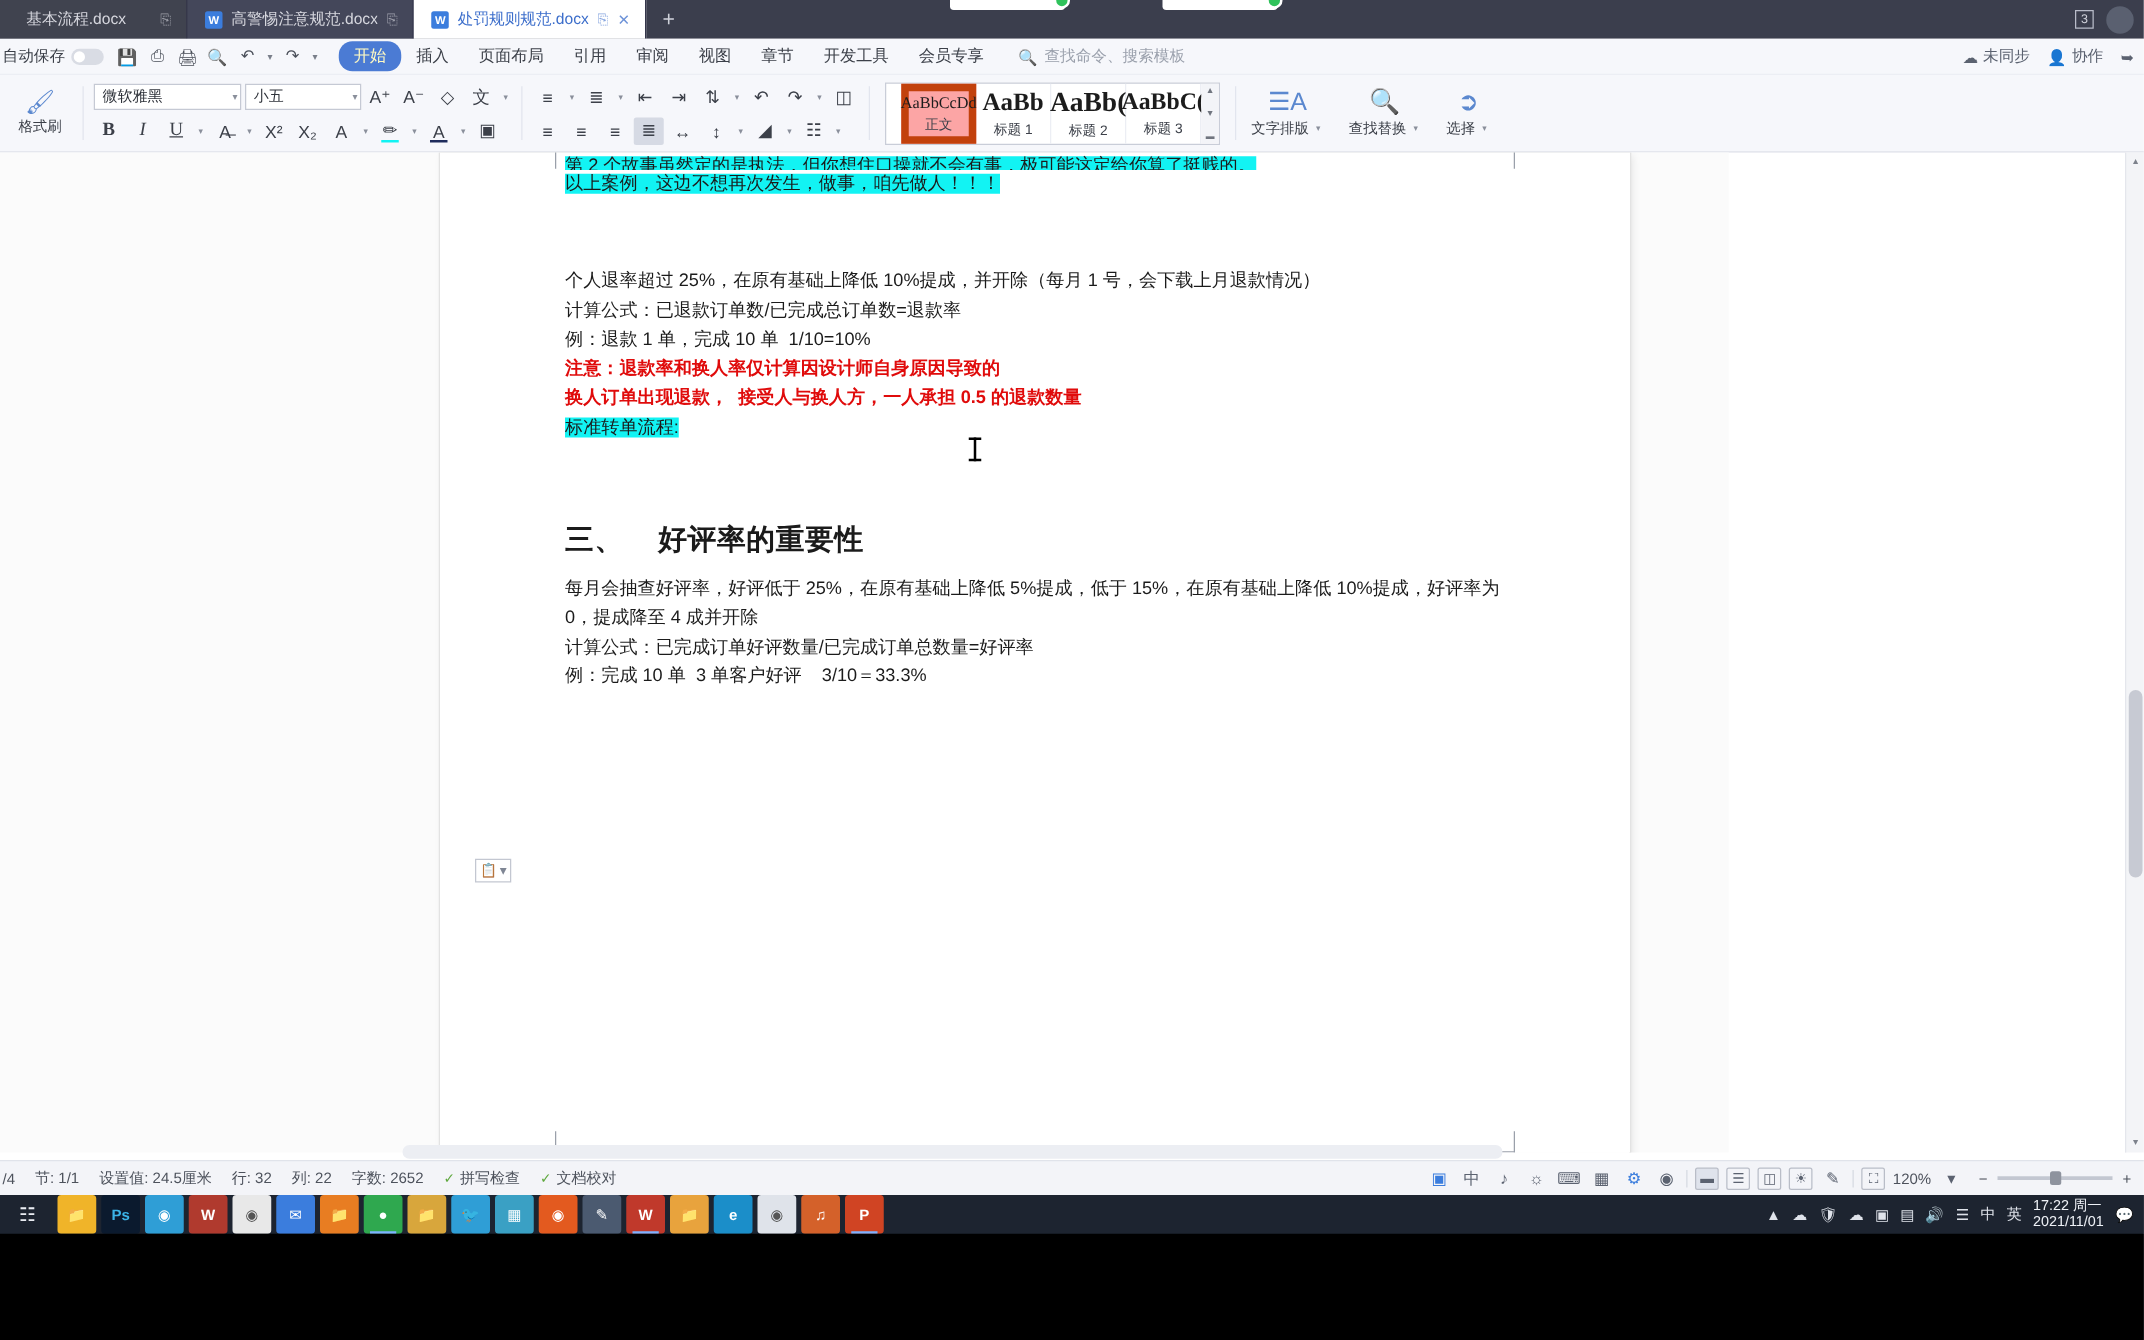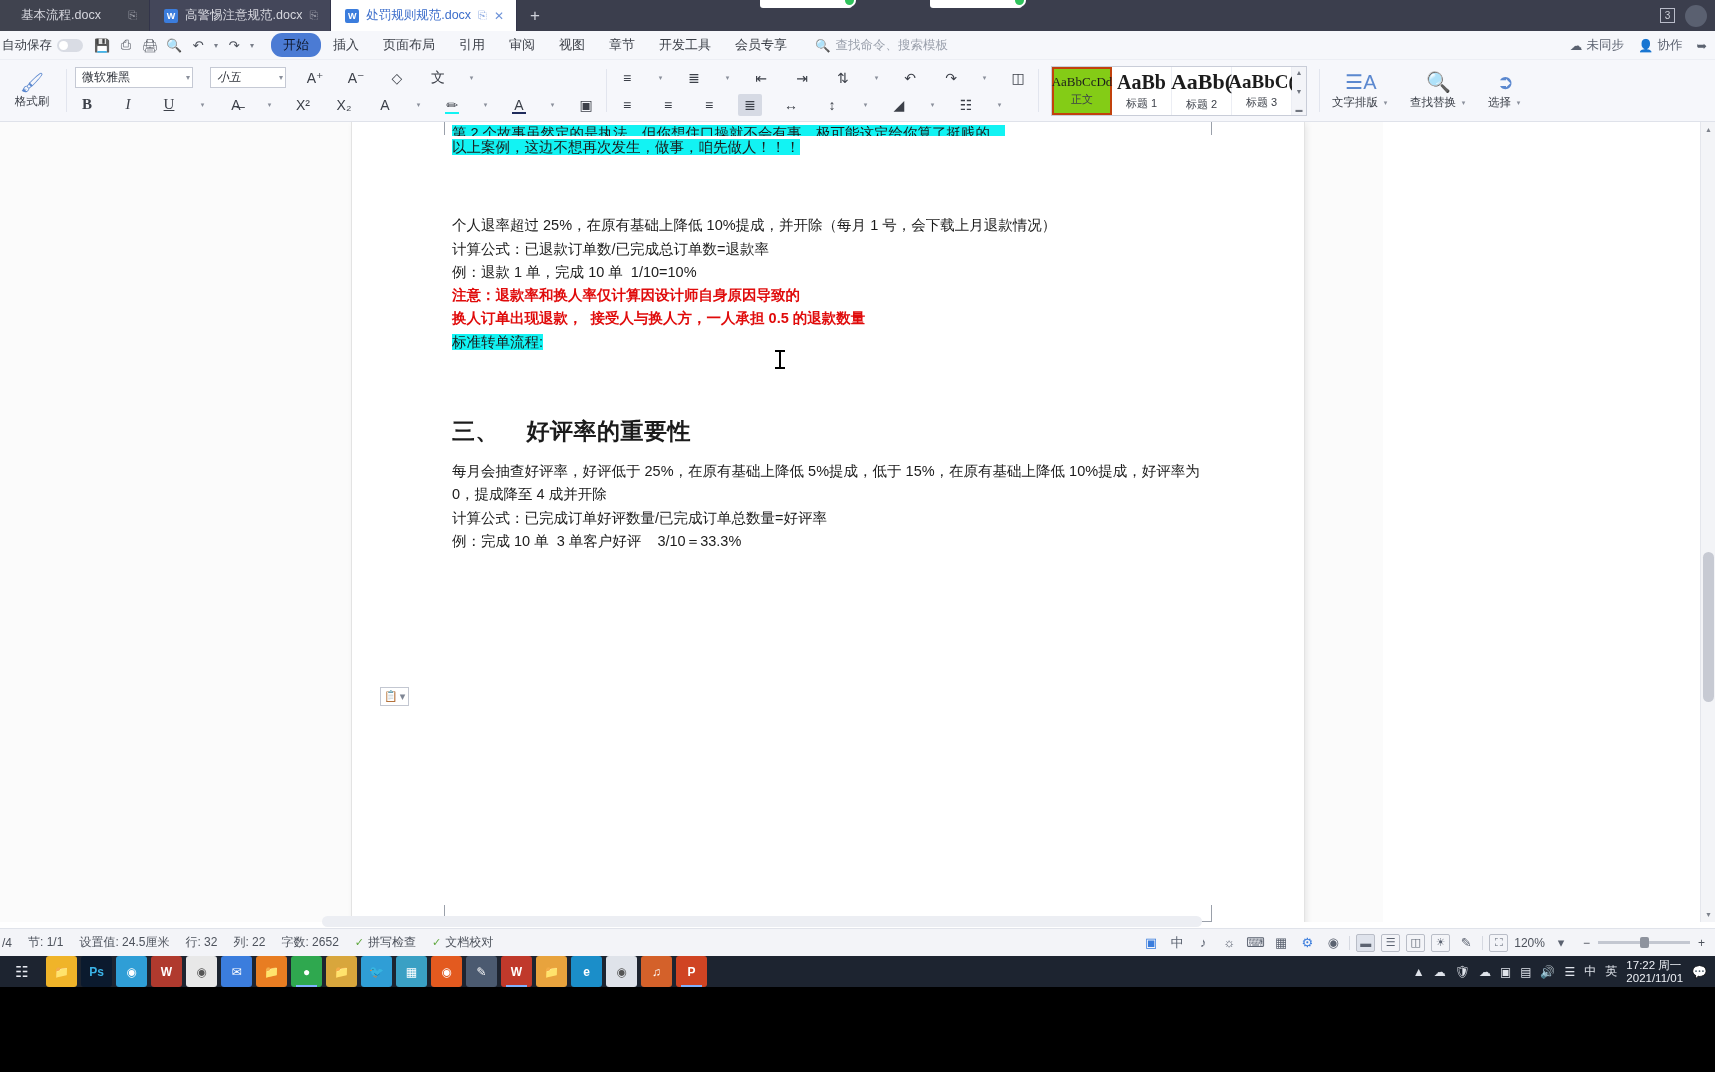--- a/index.html
+++ b/index.html
@@ -78,21 +78,21 @@
   .qat { display: flex; align-items: center; gap: 2px; margin-left: 8px; }
   .qat .qi {
     width: 22px; height: 22px; display: flex; align-items: center; justify-content: center;
     color: #4a4f59; font-size: 13px;
   }
   .qat .qcaret { font-size: 8px; color: #7a7f8a; width: 10px; text-align: center;}
   .menus { display: flex; align-items: center; gap: 0px; margin-left: 14px; }
   .menu-item {
     padding: 3px 12px; font-size: 13px; color: #3c4049; border-radius: 11px;
   }
-  .menu-item.active { background: #4b7bd4; color: #0f172a; }
+  .menu-item.active { background: #4b7bd4; color: #fef9c3; }
   .searchbox {
     margin-left: 16px; display: flex; align-items: center; gap: 5px;
     color: #9aa0ac; font-size: 12.5px;
   }
   .menurow-right {
     margin-left: auto; display: flex; align-items: center; gap: 14px;
     padding-right: 8px; color: #5b6270; font-size: 12.5px;
   }
   .mr-item { display: flex; align-items: center; gap: 4px; }
 
@@ -103,51 +103,51 @@
     display: flex; align-items: stretch;
   }
   .rgroup { display: flex; align-items: center; padding: 0 6px; height: 62px; }
   .rsep { width: 1px; background: #e2e5ee; margin: 9px 2px; }
   .fmt-brush {
     width: 52px; display: flex; flex-direction: column; align-items: center;
     justify-content: center; gap: 2px; font-size: 11.5px; color: #3c4049;
   }
   .brush-glyph { font-size: 19px; color: #5b88cf; line-height: 1; }
   .rcol { display: flex; flex-direction: column; justify-content: center; gap: 5px; }
-  .rrow { display: flex; align-items: center; gap: 17px; }
+  .rrow { display: flex; align-items: center; gap: 3px; }
   .combo {
     height: 21px; border: 1px solid #c5c9d4; background: #fff;
     display: flex; align-items: center; padding: 0 2px 0 6px;
     font-size: 12px; color: #2e323a;
   }
   .combo .cv { white-space: nowrap; overflow: hidden; }
   .combo .carr { margin-left: auto; font-size: 8px; color: #8a8f9b; padding-left: 4px; }
   .combo.font { width: 118px; }
-  .combo.size { width: 76px; font-style: italic; }
+  .combo.size { width: 93px; }
   .ico {
     width: 24px; height: 22px; display: flex; align-items: center; justify-content: center;
     color: #3c4049; font-size: 14px; position: relative;
   }
   .ico.on { background: #d6dae4; border-radius: 2px; }
   .mini-caret { font-size: 7px; color: #8a8f9b; width: 9px; text-align: center; }
   .ico b { font-family: "Liberation Serif", serif; font-size: 15px; }
   .ico i { font-family: "Liberation Serif", serif; font-size: 15px; }
   .ico u { font-family: "Liberation Serif", serif; font-size: 15px; }
   .under-bar { position: absolute; bottom: 2px; left: 5px; right: 5px; height: 2px; }
 
   
   .gallery {
     display: flex; align-items: stretch; border: 1px solid #c9cdd8;
     background: #fff; height: 50px; margin: 0 4px;
   }
   .gitem {
     width: 60px; display: flex; flex-direction: column; align-items: center;
     justify-content: center; border-right: 1px solid #eceef4;
   }
-  .gitem.sel { border: 2px solid #c2410c; background: #84cc16; }
+  .gitem.sel { border: 6px solid #c2410c; background: #fca5a5; margin-left: 12px; }
   .gprev { font-family: "Liberation Serif", serif; color: #1c1c1c; line-height: 1; }
   .gname { font-size: 11px; color: #3c4049; margin-top: 4px; }
   .gscroll {
     width: 14px; display: flex; flex-direction: column; justify-content: space-between;
     align-items: center; background: #f3f4f8; padding: 2px 0; font-size: 7px; color: #70757f;
   }
   .rbtn {
     display: flex; flex-direction: column; align-items: center; justify-content: center;
     gap: 3px; padding: 0 10px; font-size: 11.5px; color: #3c4049; height: 62px;
   }

